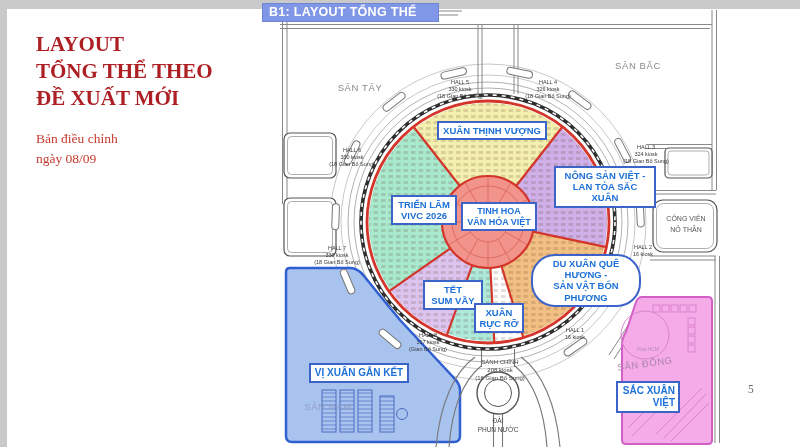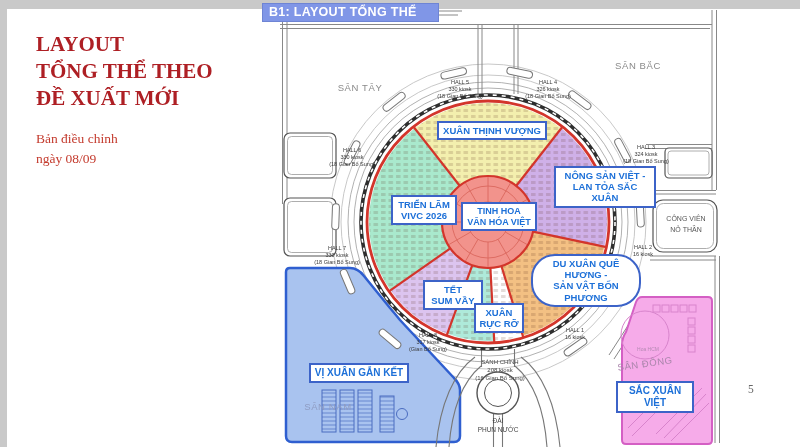--- a/index.html
+++ b/index.html
@@ -272,17 +272,17 @@
 VIVC 2026</div>
     <div class="zone-label" style="left:201px;top:202px;width:76px;font-size:9px;">TINH HOA
 VĂN HÓA VIỆT</div>
     <div class="zone-label" style="left:271px;top:254px;width:110px;border-radius:24px;">DU XUÂN QUÊ HƯƠNG -
 SẢN VẬT BỐN PHƯƠNG</div>
     <div class="zone-label" style="left:163px;top:280px;width:60px;">TẾT
 SUM VẦY</div>
     <div class="zone-label" style="left:214px;top:303px;width:50px;">XUÂN
 RỰC RỠ</div>
     <div class="zone-label" style="left:49px;top:363px;width:100px;font-size:10px;">VỊ XUÂN GẮN KẾT</div>
-    <div class="zone-label" style="left:356px;top:381px;width:78px;font-size:10px;">SẮC XUÂN VIỆT</div>
+    <div class="zone-label" style="left:356px;top:381px;width:64px;font-size:10px;text-align:right;">SẮC XUÂN VIỆT</div>
   </div>
 
   <div class="page-number">5</div>
 </div>
 
 </body></html>

